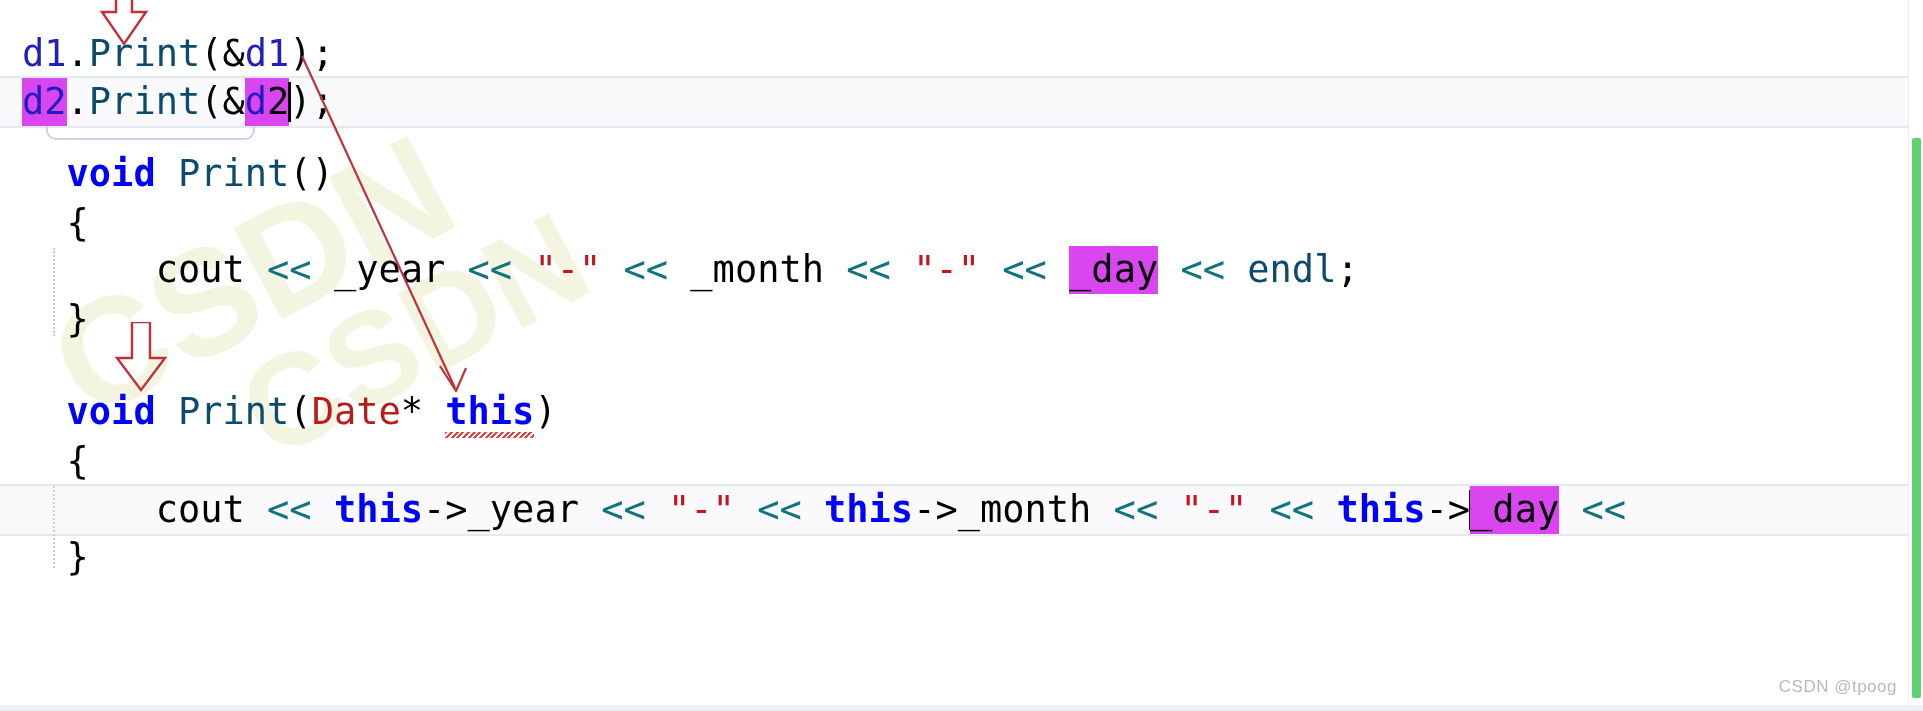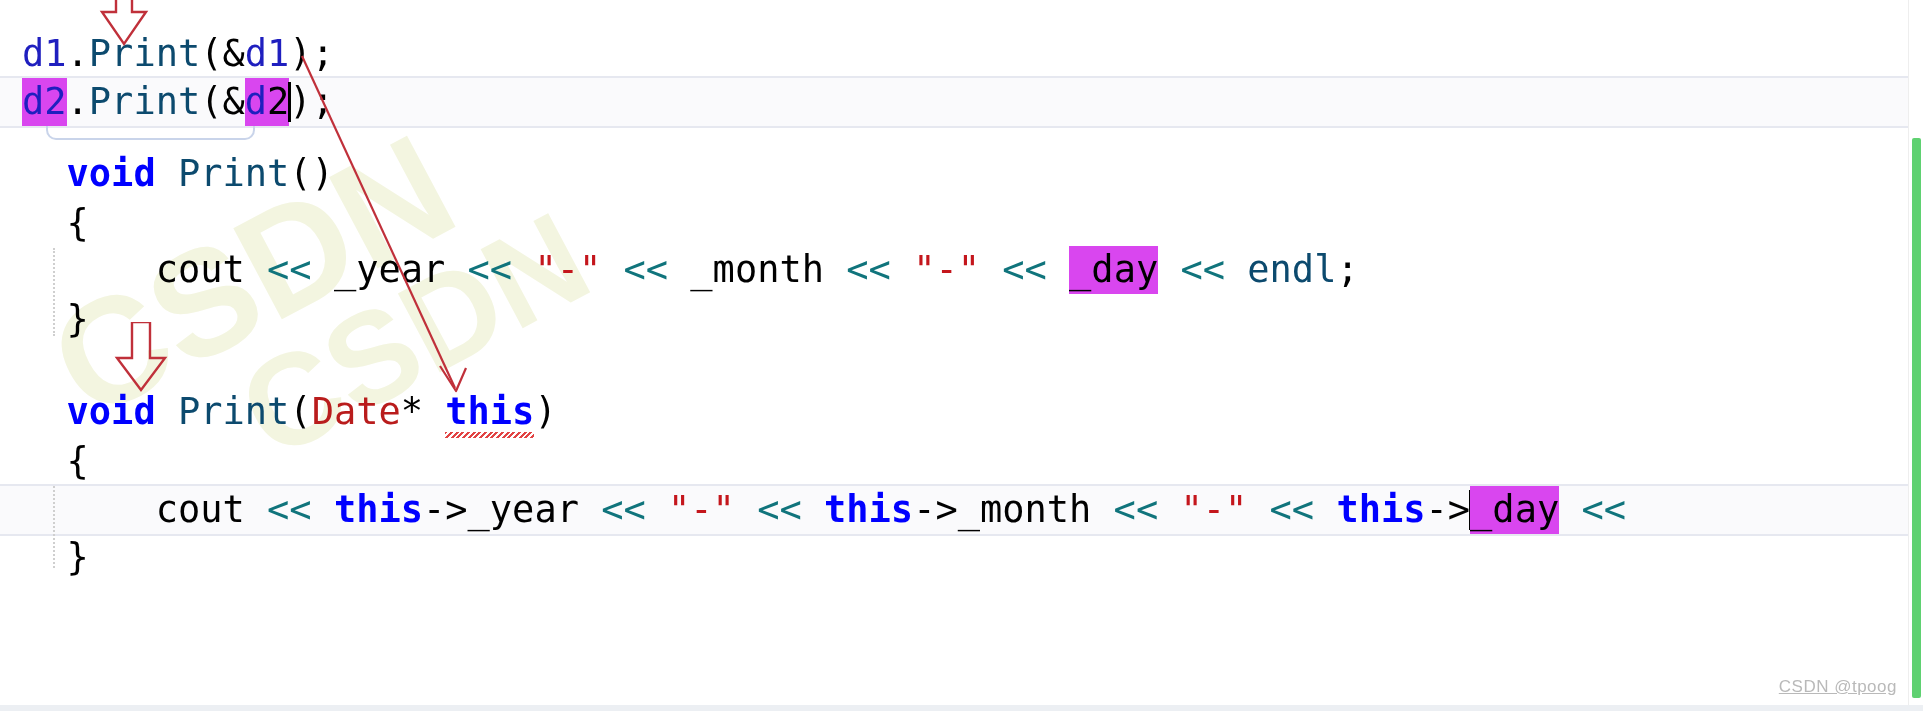--- a/index.html
+++ b/index.html
@@ -190,15 +190,15 @@
   <svg class="annot-line" style="left:280px; top:48px;" width="220" height="360" viewBox="0 0 220 360">
     <path d="M 22 8 L 175 340" fill="none" stroke="#c0303a" stroke-width="2.2"></path>
     <path d="M 160 318 L 176 343 L 186 320" fill="none" stroke="#c0303a" stroke-width="2.2" stroke-linejoin="round"></path>
   </svg>
 
   <div class="scroll-track" style="right:0; top:0; width:14px; height:711px;"></div>
   <div class="scroll-marker" style="right:2px; top:138px; width:9px; height:560px;"></div>
 
   <div class="bottom-strip"></div>
 
-  <div class="watermark" style="right:26px; bottom:14px;text-decoration:underline;">CSDN @tpoog</div>
+  <div class="watermark" style="right:26px; bottom:14px;">CSDN @tpoog</div>
 
 </div>
 
 </body></html>

